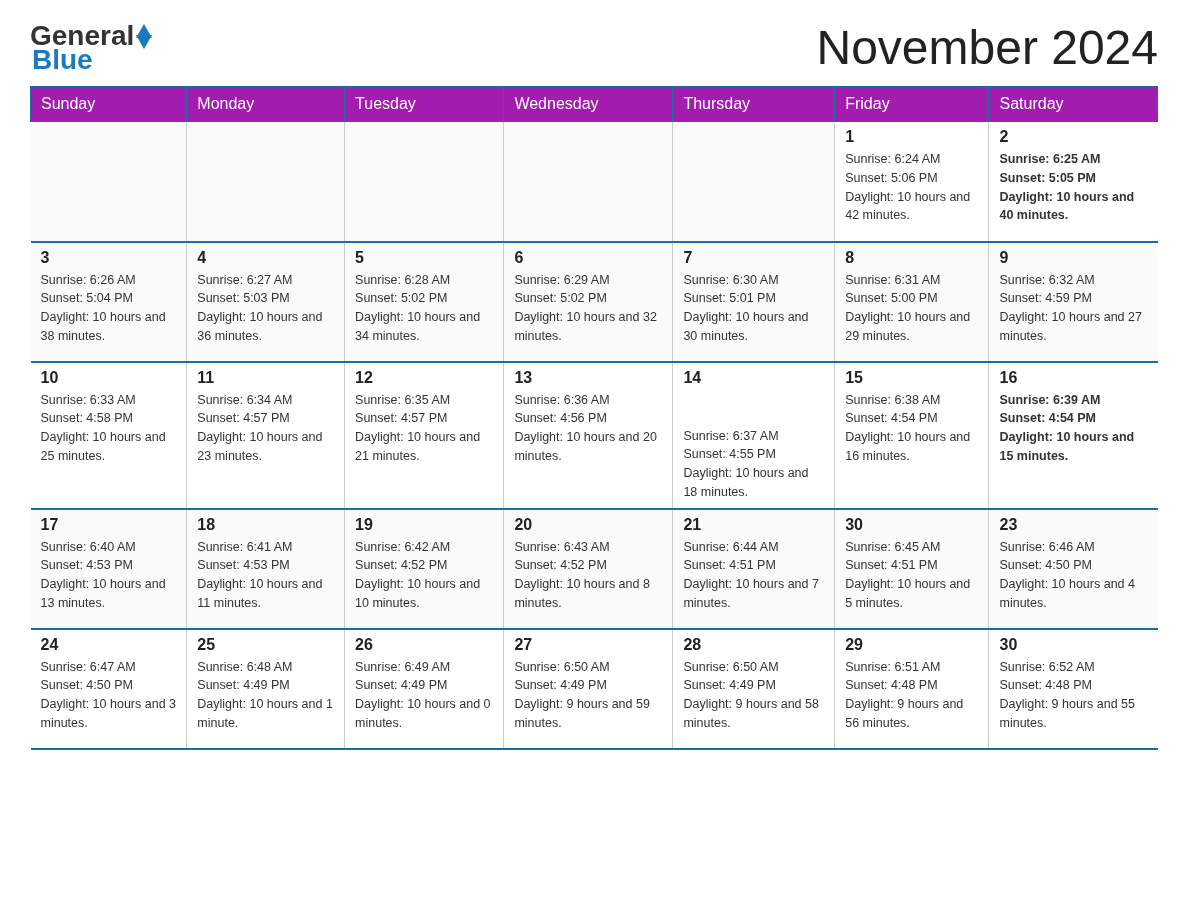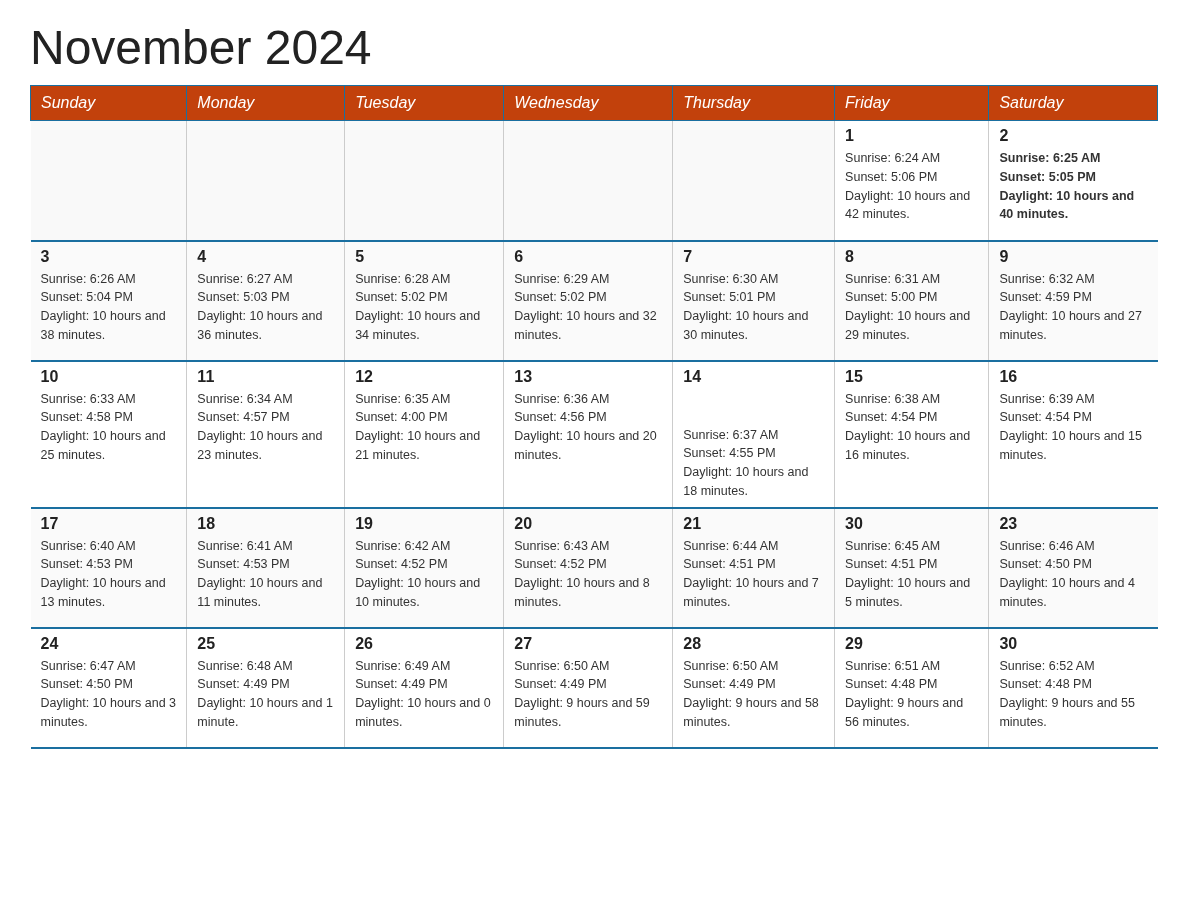--- a/index.html
+++ b/index.html
@@ -42,22 +42,21 @@
     .location {
       font-size: 20px;
       color: #555;
     }
     table {
       width: 100%;
       border-collapse: collapse;
       margin-top: 10px;
     }
     thead tr {
-      background-color: #c2410c;
-      font-style: italic;
+      background-color: #a21caf;
     }
     thead th {
       color: #fff;
       font-size: 16px;
       font-weight: normal;
       padding: 8px 10px;
       text-align: left;
       border: 1px solid #1a6fa0;
     }
     tbody tr {
@@ -94,20 +93,32 @@
       background-color: #fafafa;
     }
     tbody tr {
       background-color: #fff;
     }
   </style>
 </head>
 <body>
 
 <div class="header">
+  <div class="logo">
+    <div style="display:flex; flex-direction:column; align-items:flex-start;">
+      <div style="display:flex; align-items:center;">
+        <span class="logo-text-general">General</span>
+        <div style="display:flex; flex-direction:column; align-items:center; margin-left:2px; margin-top:0px;">
+          <div style="width:0; height:0; border-left:8px solid transparent; border-right:8px solid transparent; border-bottom:14px solid #1a7abf;"></div>
+          <div style="width:0; height:0; border-left:8px solid transparent; border-right:8px solid transparent; border-top:14px solid #1a7abf; margin-top:-3px;"></div>
+        </div>
+      </div>
+      <span class="logo-text-blue" style="margin-top:-8px; margin-left:2px;">Blue</span>
+    </div>
+  </div>
   <div class="title-section">
     <div class="month-title">November 2024</div>
   </div>
 </div>
 
 <table>
   <thead>
     <tr>
     <th>Sunday</th>
         <th>Monday</th>
@@ -191,21 +202,21 @@
         </td>
         <td>
           <span class="day-number">11</span>
           <div class="day-info" style="white-space: pre-line;">Sunrise: 6:34 AM
 Sunset: 4:57 PM
 Daylight: 10 hours and 23 minutes.</div>
         </td>
         <td>
           <span class="day-number">12</span>
           <div class="day-info" style="white-space: pre-line;">Sunrise: 6:35 AM
-Sunset: 4:00 PM
+Sunset: 4:57 PM
 Daylight: 10 hours and 21 minutes.</div>
         </td>
         <td>
           <span class="day-number">13</span>
           <div class="day-info" style="white-space: pre-line;">Sunrise: 6:36 AM
 Sunset: 4:56 PM
 Daylight: 10 hours and 20 minutes.</div>
         </td>
         <td>
           <span class="day-number">14</span>
@@ -214,21 +225,21 @@
 Daylight: 10 hours and 18 minutes.</div>
         </td>
         <td>
           <span class="day-number">15</span>
           <div class="day-info" style="white-space: pre-line;">Sunrise: 6:38 AM
 Sunset: 4:54 PM
 Daylight: 10 hours and 16 minutes.</div>
         </td>
         <td>
           <span class="day-number">16</span>
-          <div class="day-info" style="white-space: pre-line;">Sunrise: 6:39 AM
+          <div class="day-info" style="white-space: pre-line; font-weight: bold;">Sunrise: 6:39 AM
 Sunset: 4:54 PM
 Daylight: 10 hours and 15 minutes.</div>
         </td>
       </tr>
       <tr>
         <td>
           <span class="day-number">17</span>
           <div class="day-info" style="white-space: pre-line;">Sunrise: 6:40 AM
 Sunset: 4:53 PM
 Daylight: 10 hours and 13 minutes.</div>

